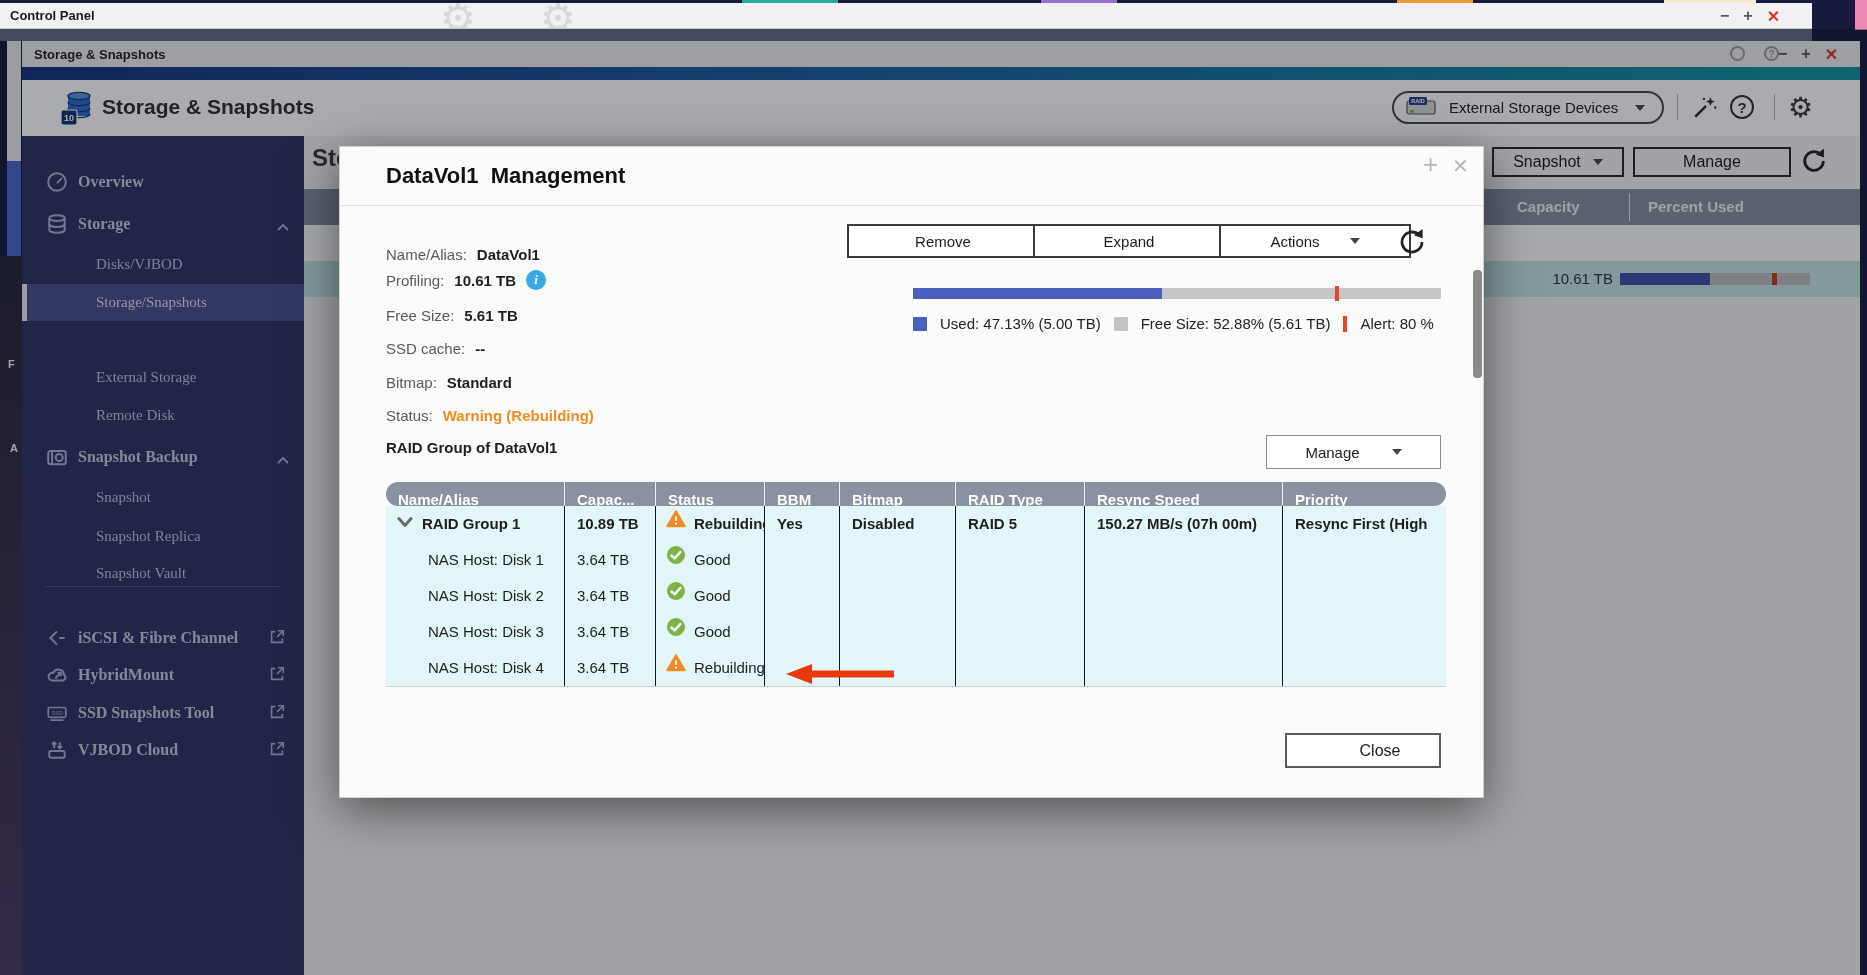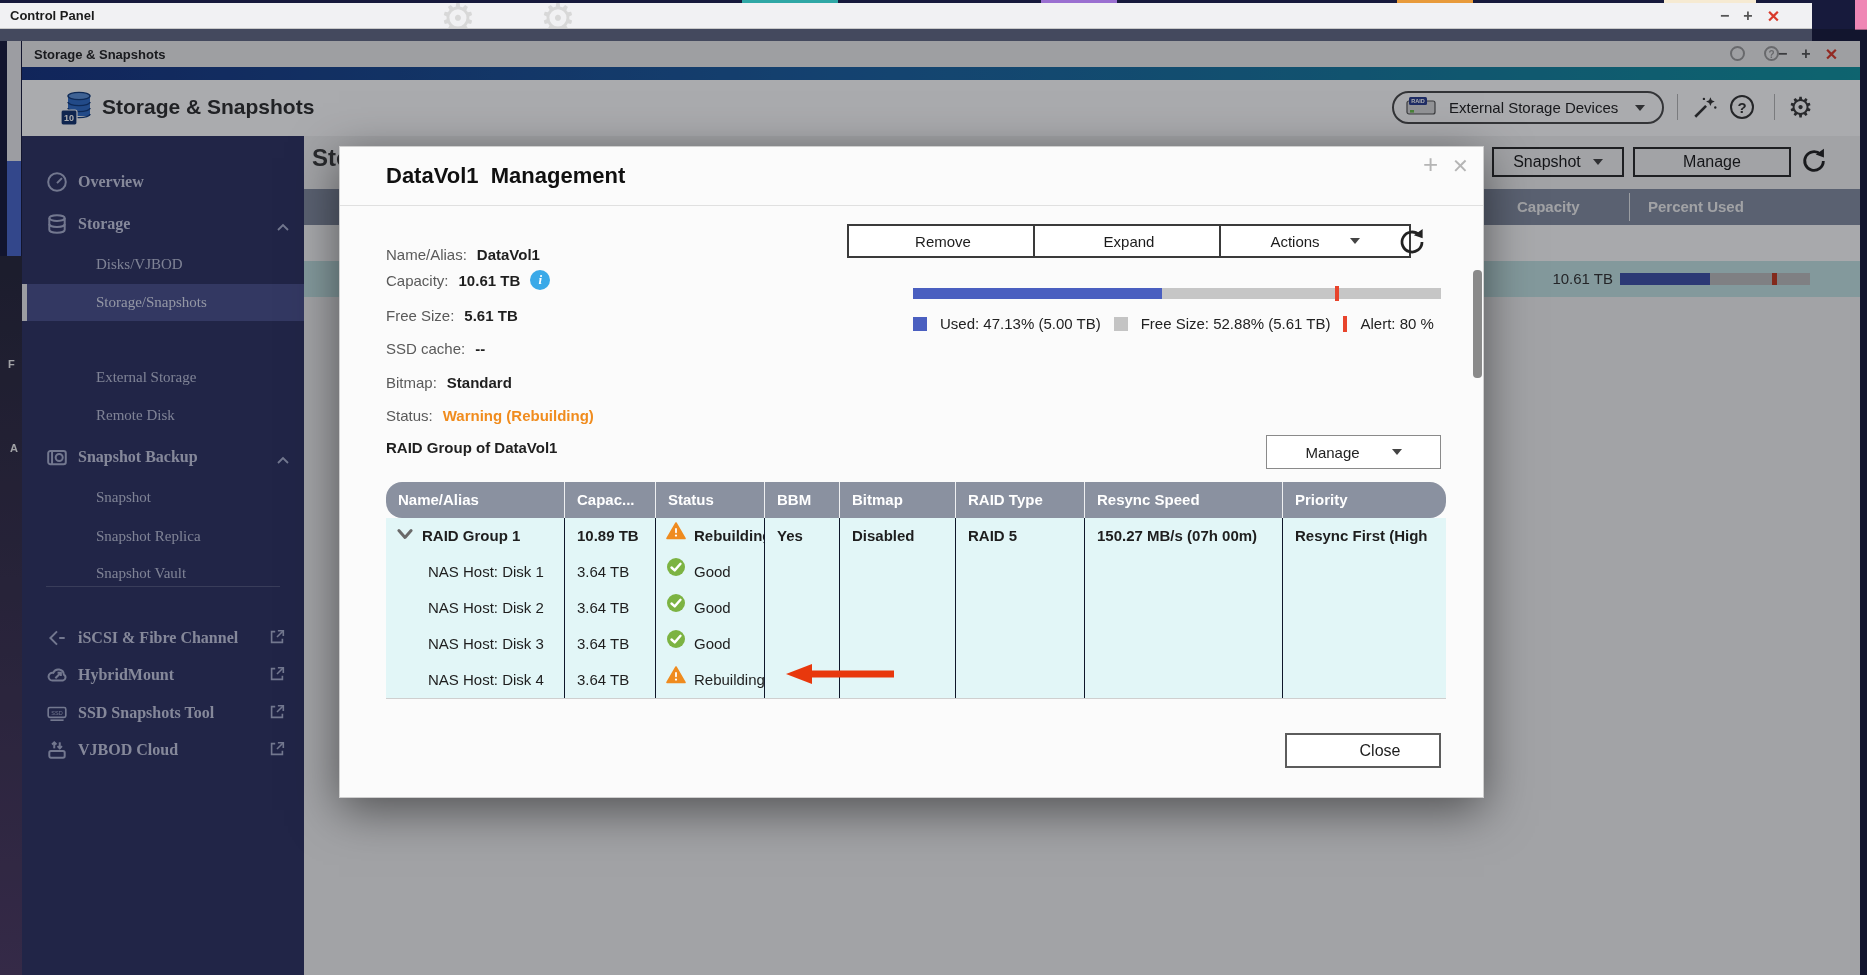--- a/index.html
+++ b/index.html
@@ -115,21 +115,21 @@
   .u-alert{position:absolute;top:-2px;width:4px;height:15px;background:#e8442c;}
   .legend{position:absolute;left:573px;top:168px;display:flex;align-items:center;gap:13px;font-size:15px;color:#222;}
   .sw{width:14px;height:14px;} .sw-used{background:#4a5fc0;} .sw-free{background:#c4c4c4;}
   .sw-alert{width:4px;height:16px;background:#e8442c;}
   .raid-lab{position:absolute;left:46px;top:292px;font-size:15px;font-weight:bold;color:#1f1f1f;}
   .dd-manage{position:absolute;left:926px;top:288px;width:175px;height:34px;border:1px solid #8a8a8a;background:#fff;
              display:flex;align-items:center;justify-content:center;gap:28px;font-size:15px;color:#222;cursor:pointer;}
 
   .rtable{position:absolute;left:46px;top:335px;width:1060px;}
   .r-head,.r-row{display:grid;grid-template-columns:179px 91px 109px 75px 116px 129px 198px 163px;}
-  .r-head{height:36px;background:#8a91a0;border-radius:16px;}
+  .r-head{height:24px;background:#8a91a0;border-radius:16px;}
   .r-head .hc{line-height:36px;padding-left:12px;font-size:15px;font-weight:bold;color:#fff;
               border-right:1px solid rgba(255,255,255,.85);white-space:nowrap;overflow:hidden;}
   .r-head .hc:last-child{border-right:none;}
   .r-body{background:#e2f6f7;border-bottom:1px solid #cfcfcf;}
   .r-row{height:36px;}
   .cell{height:36px;line-height:36px;font-size:15px;color:#1e1e1e;padding-left:12px;white-space:nowrap;
         overflow:hidden;border-right:1px solid #0f172a;}
   .r-row .cell:last-child{border-right:none;}
   .cell.flex{display:flex;align-items:center;gap:8px;padding-left:10px;}
   .bold{font-weight:bold;}
@@ -395,21 +395,21 @@
       <span>Actions</span>
       <span class="caret"></span>
       </div>
     <span class="d-refresh">
       <svg width="30" height="30" viewBox="0 0 24 24">
         <path d="M20 12a8 8 0 1 1-2.4-5.7" fill="none" stroke="#222" stroke-width="2.2"></path>
         <polygon points="20.5,1.5 20.5,9 13.5,6.5" fill="#222"></polygon>
         </svg></span>
 
     <div class="f-row" style="top:122px">
-      <span class="f-lab">Capacity:</span>
+      <span class="f-lab">Profiling:</span>
       <span class="f-val">10.61 TB</span>
       <span class="info-ic">i</span>
     </div>
     <div class="u-bar">
       <span class="u-fill" style="width: 47.13%;"></span>
       <span class="u-alert" style="left: 80%;"></span>
     </div>
     <div class="f-row" style="top:157px">
       <span class="f-lab">Free Size:</span>
       <span class="f-val">5.61 TB</span>

